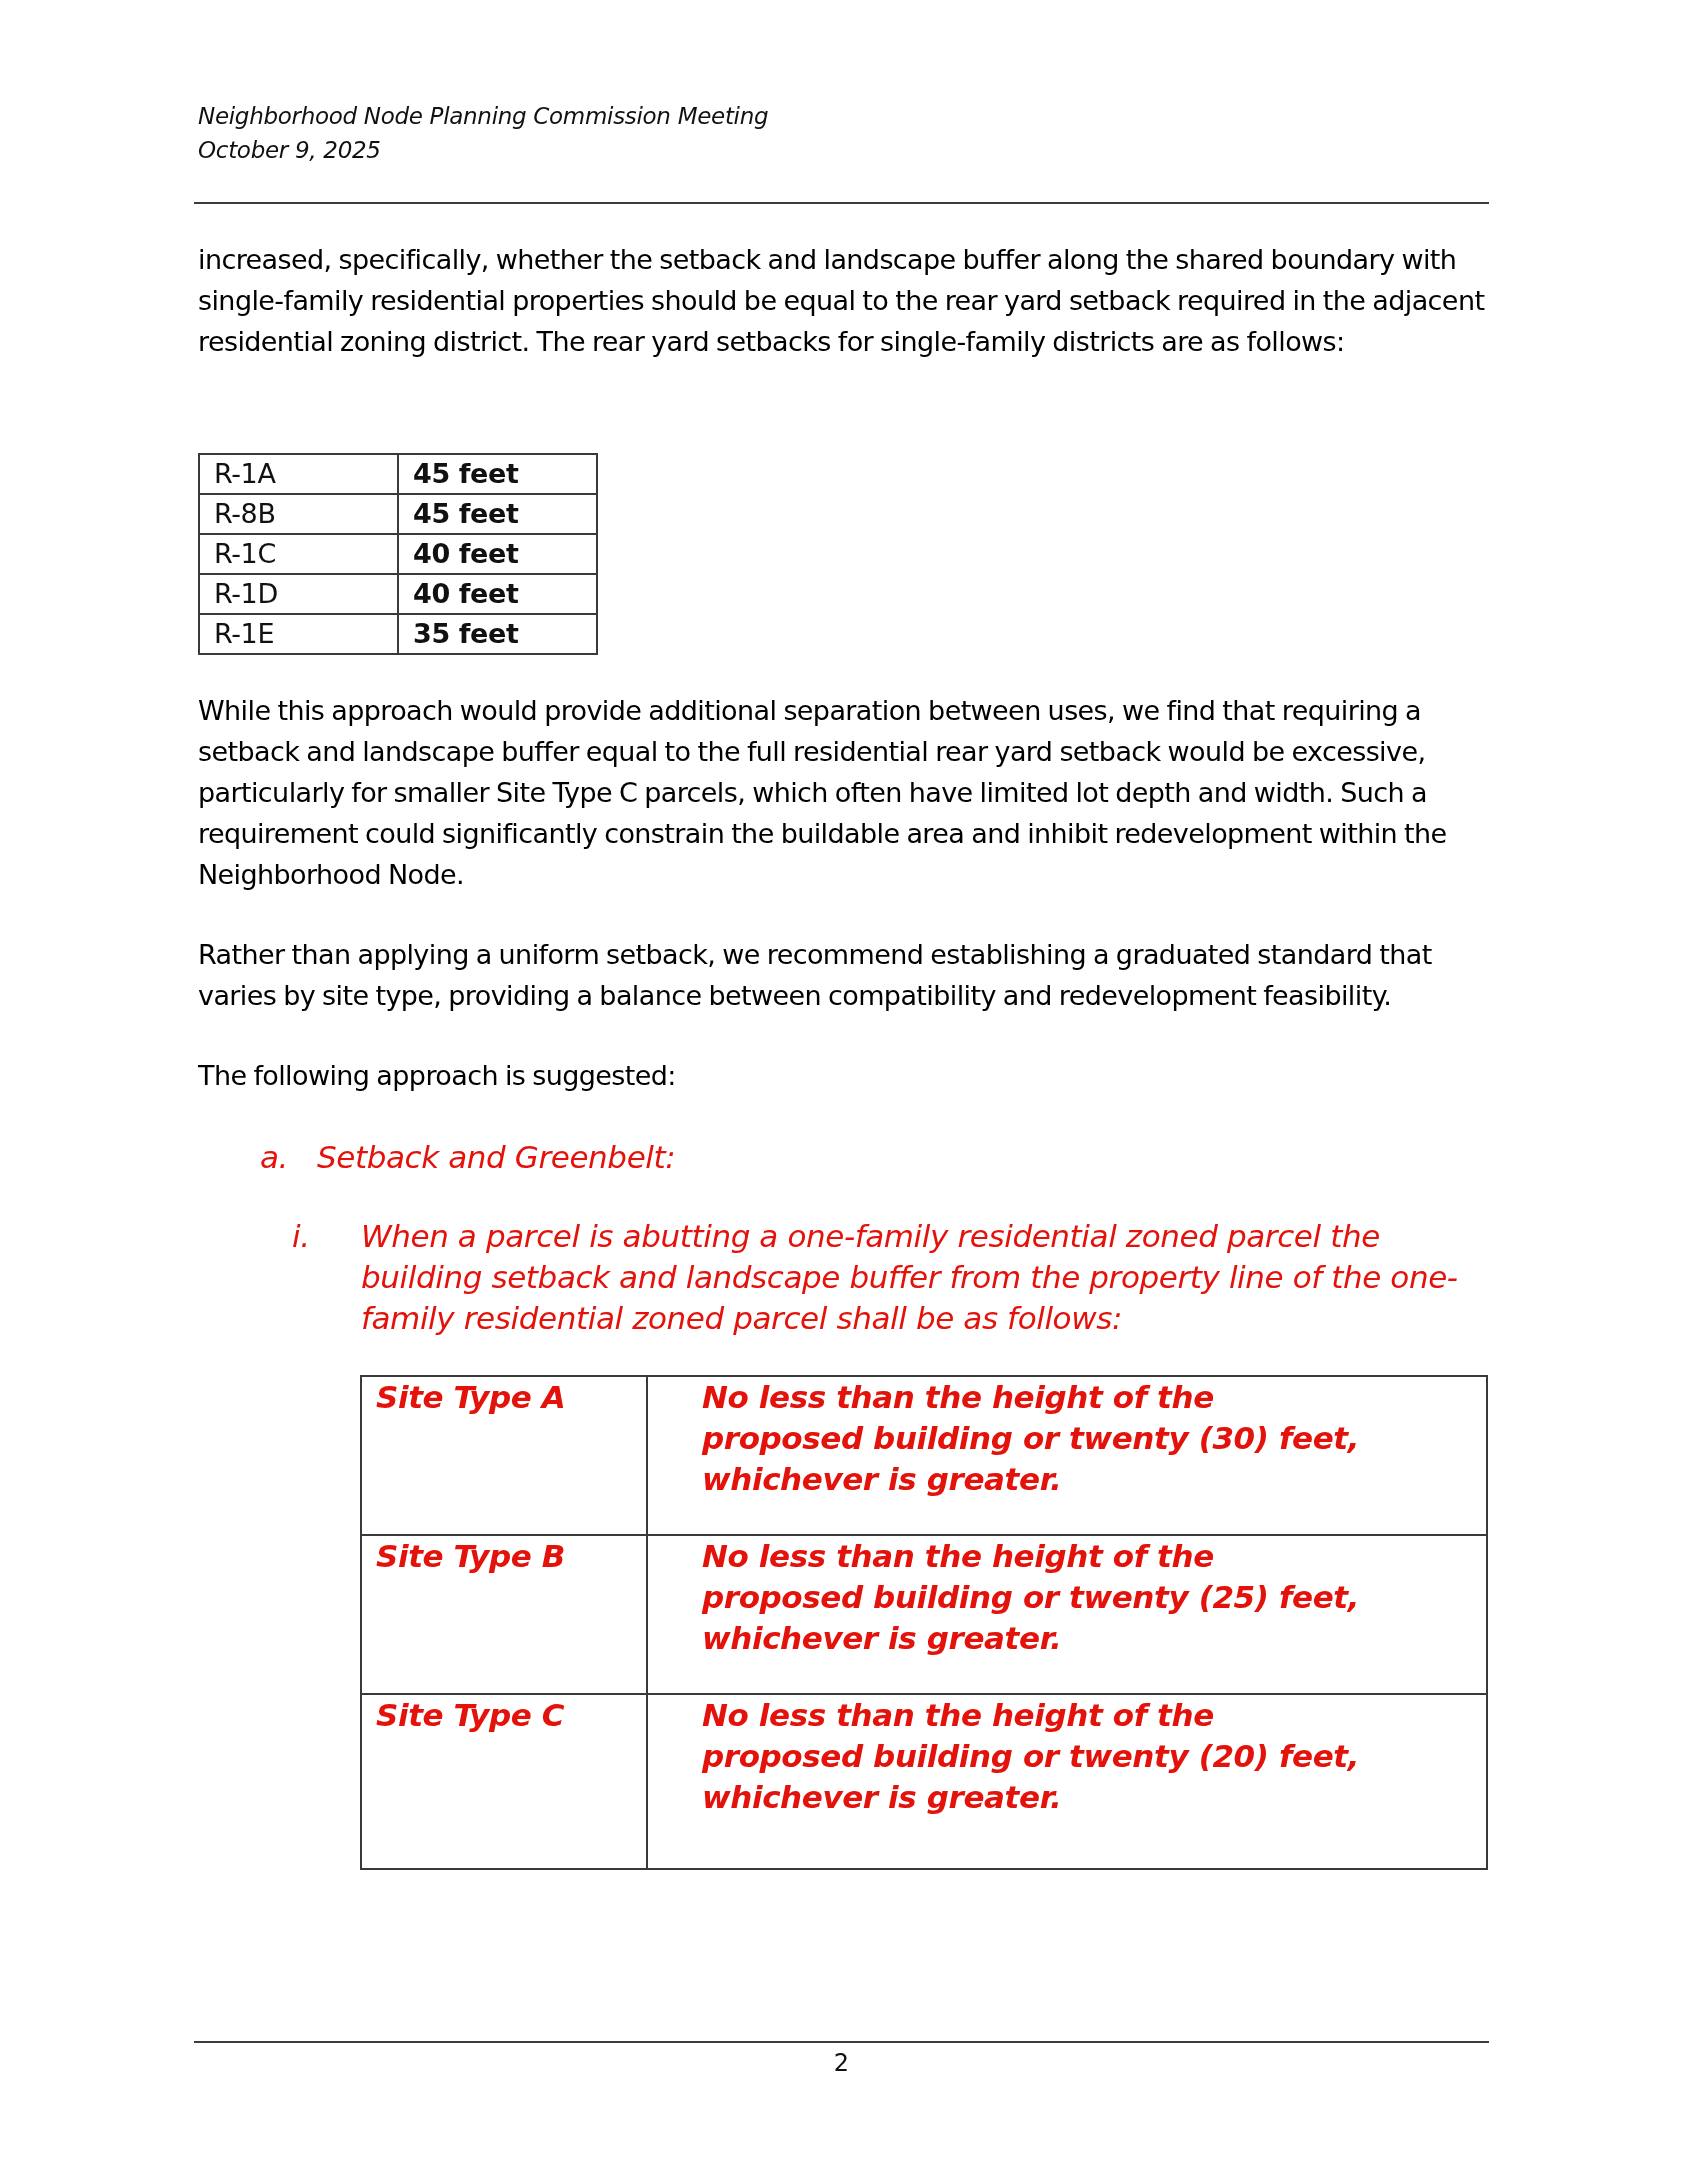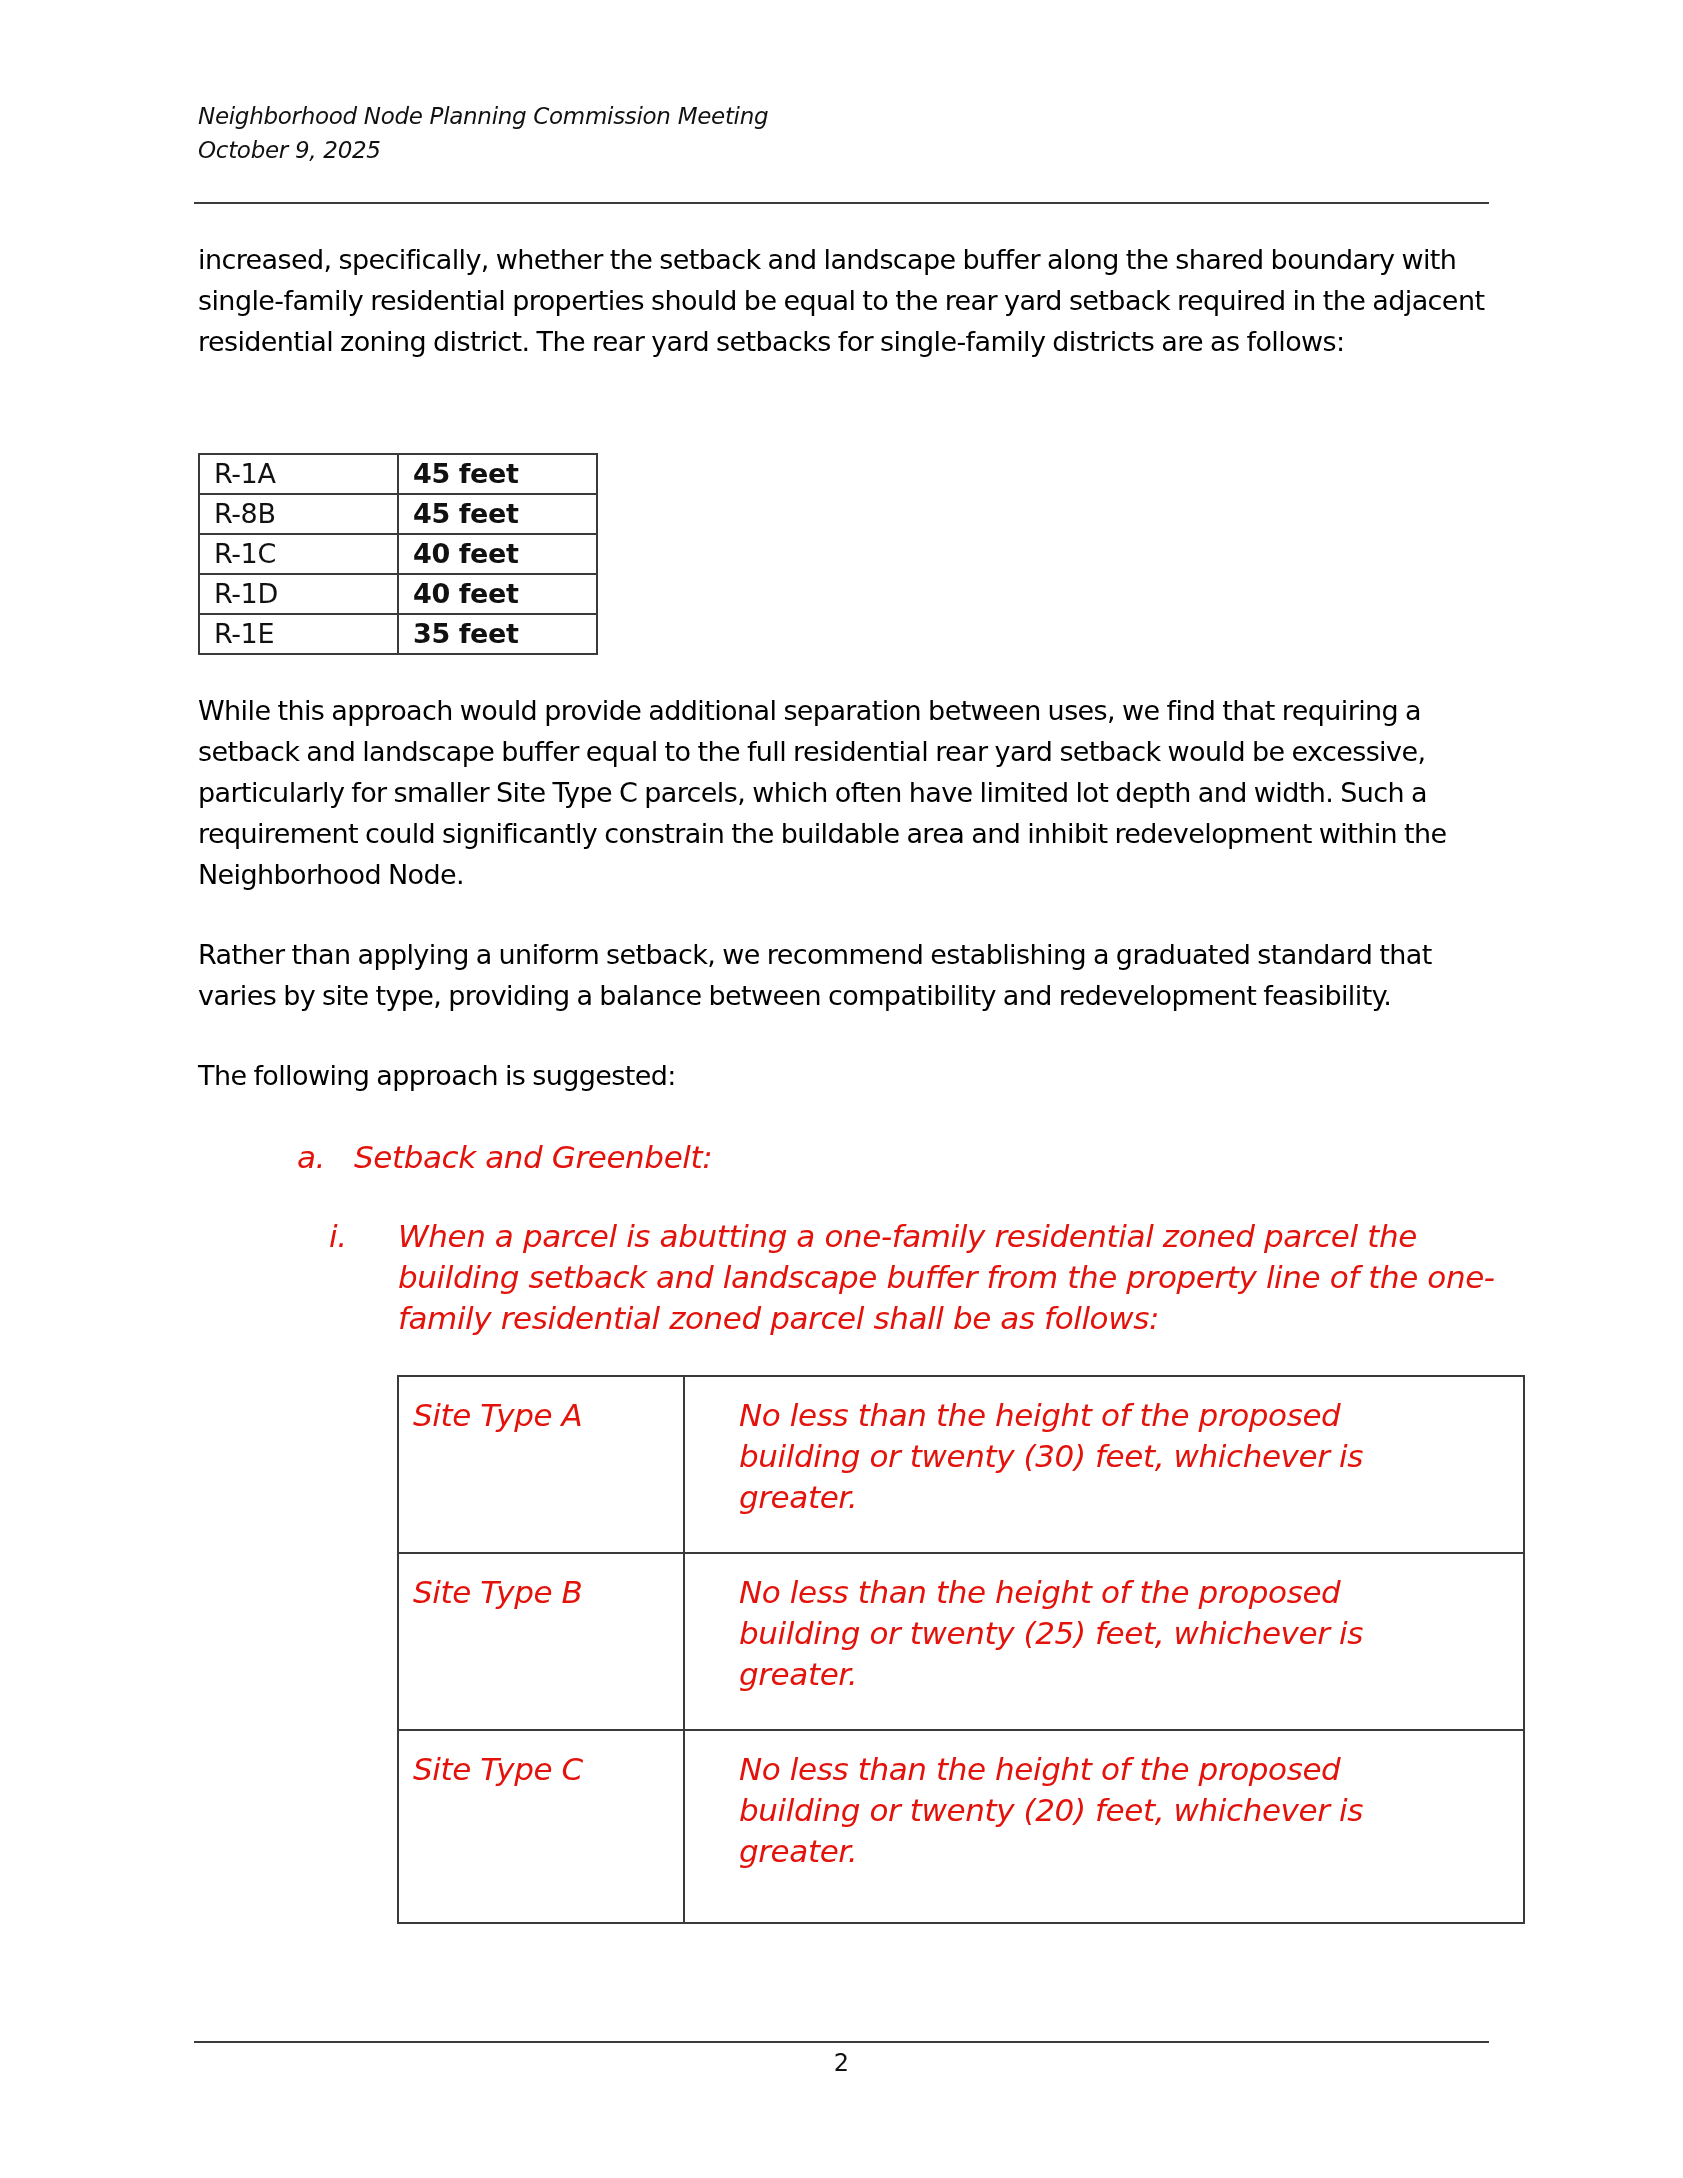--- a/index.html
+++ b/index.html
@@ -19,29 +19,29 @@
   .p2 { top: 690px; }
   .p3 { top: 934px; }
   .p4 { top: 1055px; }
 
   table.res { position: absolute; left: 198px; top: 453px; border-collapse: collapse;
               font-family: "DejaVu Sans", sans-serif; font-size: 27px; color: #111; }
   table.res td { border: 2px solid #3a3a3a; height: 38px; padding: 0 0 0 14px; line-height: 38px; letter-spacing: -0.4px; }
   table.res td.c1 { width: 183px; }
   table.res td.c2 { width: 183px; font-weight: bold; }
 
-  .red { color: #e3120b; font-family: "DejaVu Sans", sans-serif; font-style: italic; letter-spacing: -0.4px; margin-left: 37px; }
+  .red { color: #e3120b; font-family: "DejaVu Sans", sans-serif; font-style: italic; letter-spacing: -0.4px; }
   .sec-a { position: absolute; left: 260px; top: 1137px; font-size: 31px; line-height: 40px; }
   .sec-a .lbl { display: inline-block; width: 57px; }
   .sub-i { position: absolute; left: 292px; top: 1216px; width: 1188px; font-size: 31px; line-height: 41px; }
   .sub-i .lbl { position: absolute; left: 0; top: 0; }
   .sub-i .txt { position: absolute; left: 69px; top: 0; width: 1119px; }
 
   table.site { position: absolute; left: 360px; top: 1375px; border-collapse: collapse; width: 1128px; }
-  table.site td { border: 2px solid #3a3a3a; vertical-align: top; font-size: 31px; line-height: 41px; padding-top: 18px; }
+  table.site td { border: 2px solid #3a3a3a; vertical-align: top; font-size: 31px; line-height: 41px; padding-top: 0; font-weight: bold; }
   table.site td.c1 { width: 269px; padding-left: 14px; }
   table.site td.c2 { padding-left: 54px; padding-right: 119px; }
   table.site tr.ra td { height: 156px; }
   table.site tr.rb td { height: 156px; }
   table.site tr.rc td { height: 172px; }
 
   .pagenum { position: absolute; left: 0; width: 1683px; top: 2049px; text-align: center;
              font-family: "DejaVu Sans", sans-serif; font-size: 24px; color: #111; }
 </style>
 </head>

